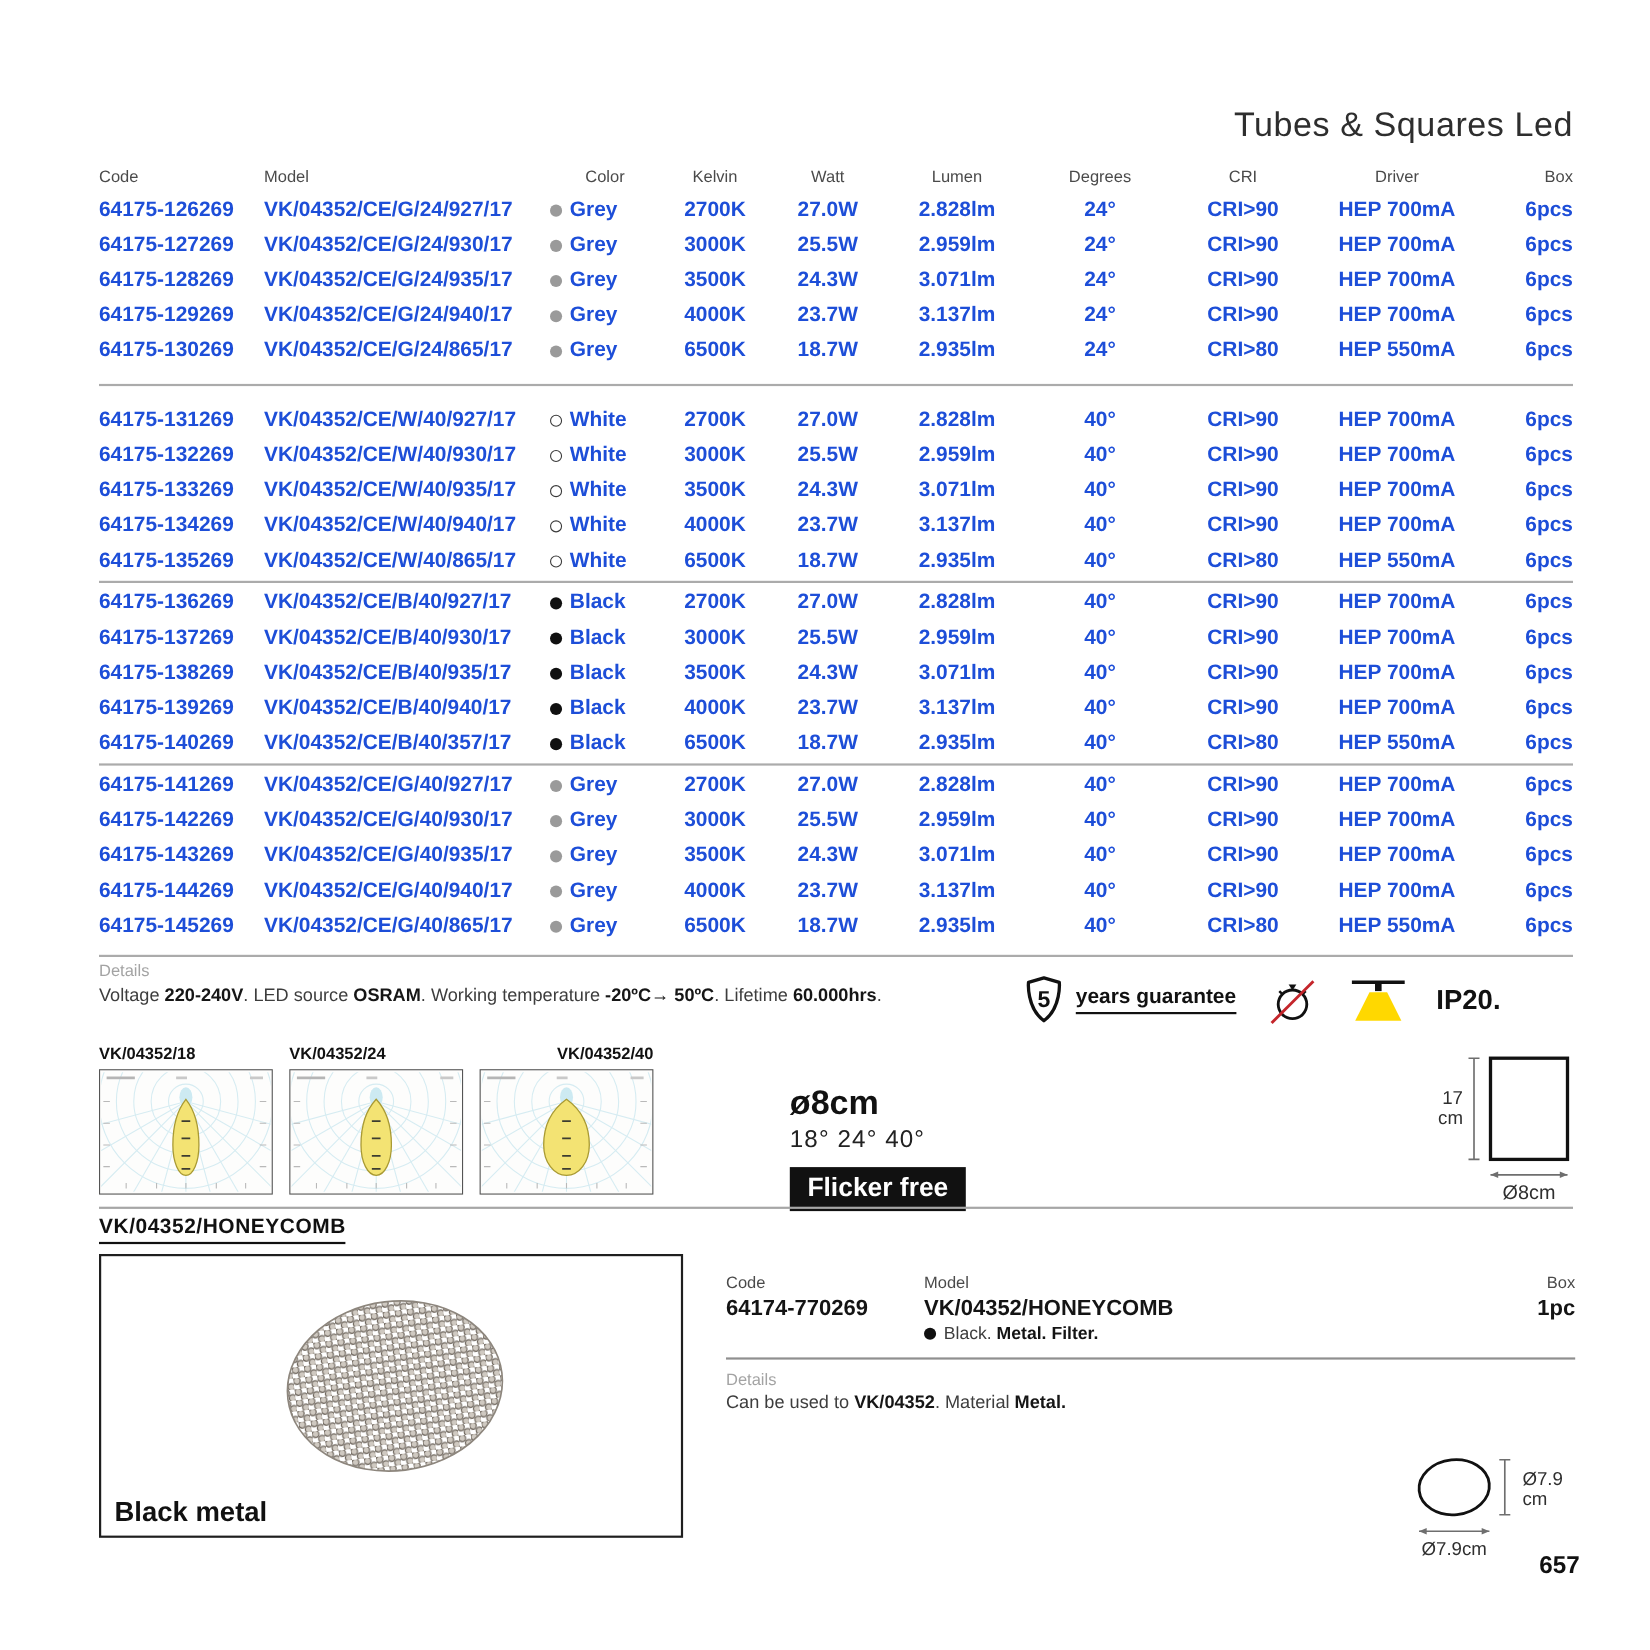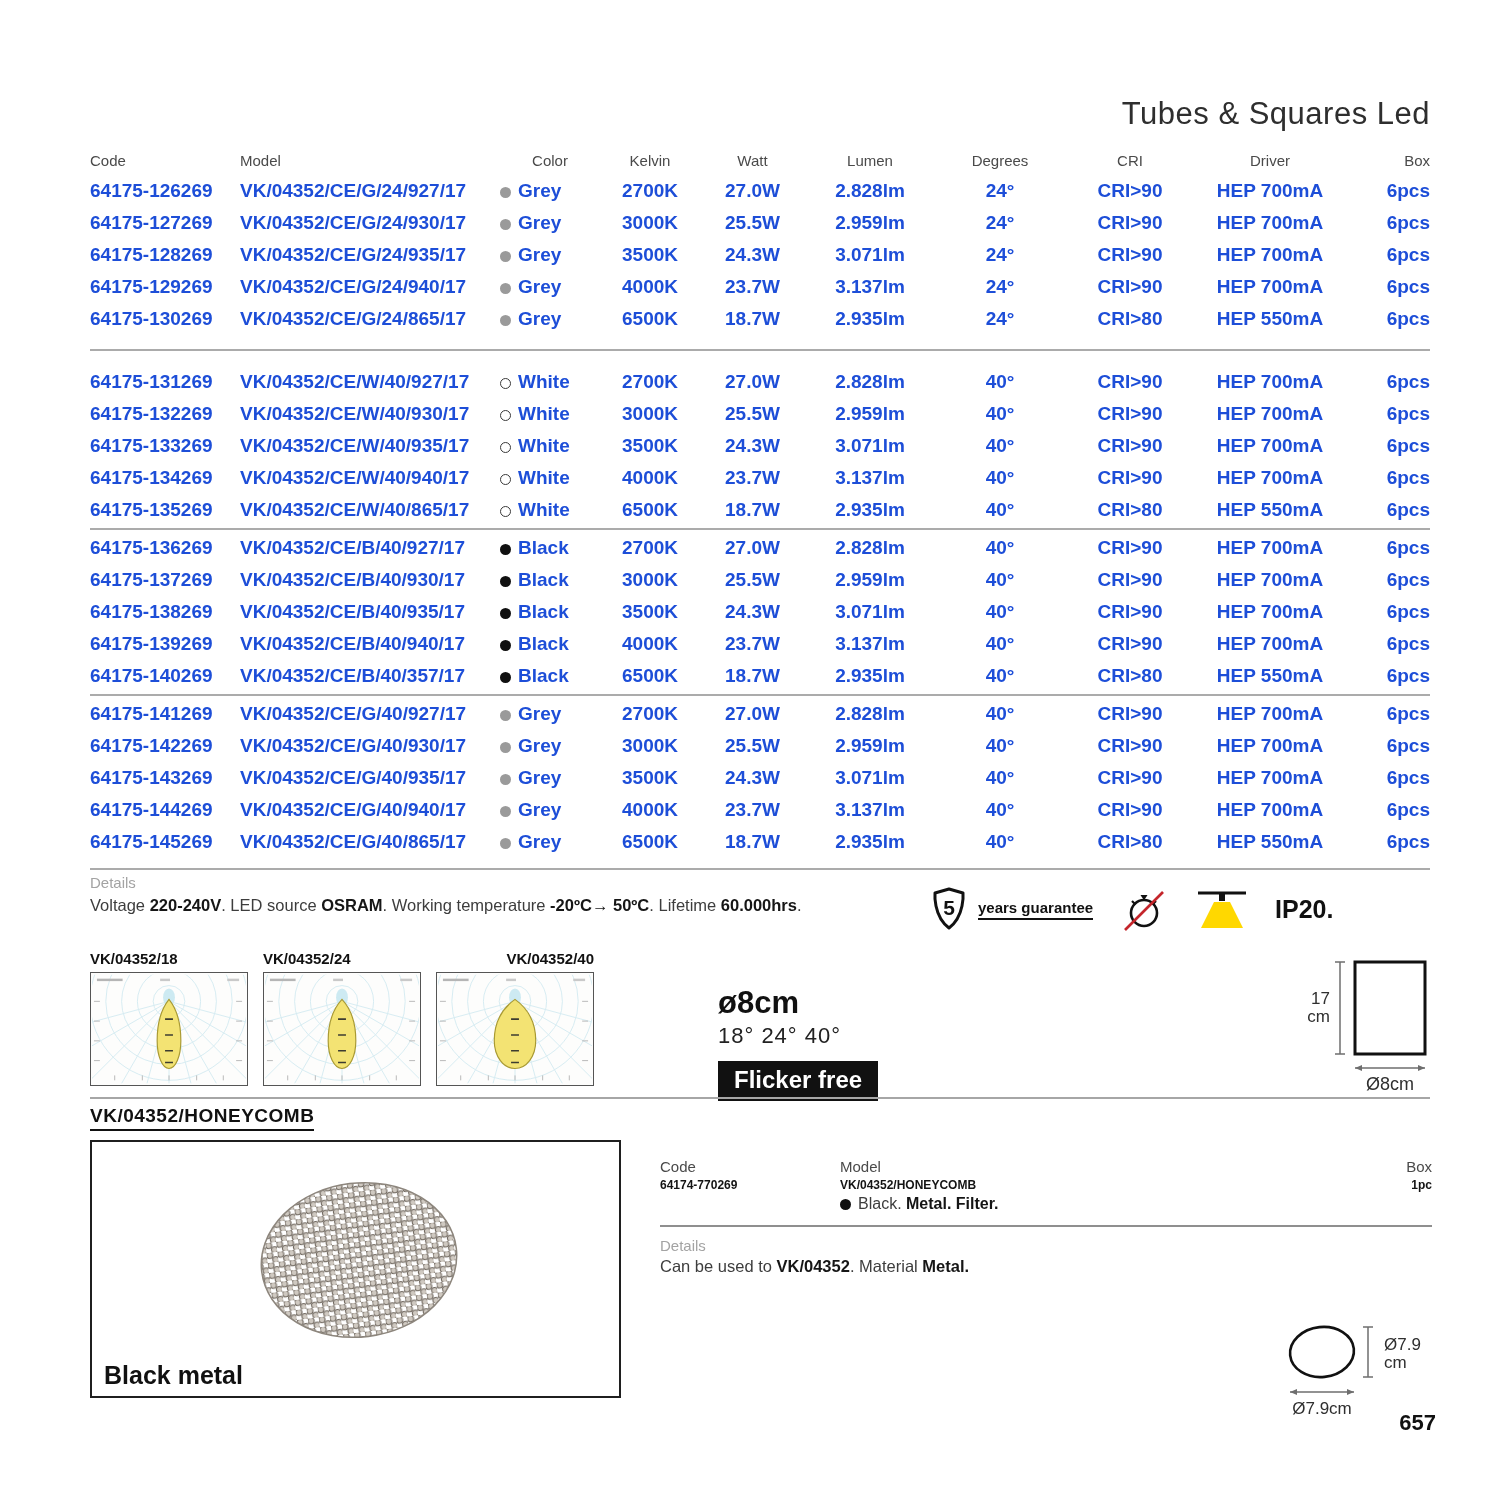--- a/index.html
+++ b/index.html
@@ -35,21 +35,21 @@
   .gsep-3{margin:10px 0 0 0;}
 
   
   .details-block{position:absolute;left:90px;top:874px;width:830px;}
   .details-label{font-size:15px;color:#a3a3a3;margin-bottom:3px;}
   .details-line{font-size:16.5px;color:#3d3d3d;line-height:22px;}
   .details-line .b{color:#161616;}
 
   
   .guarantee{position:absolute;left:928px;top:884px;width:505px;display:flex;align-items:center;}
-  .guarantee-text{font-size:15px;font-weight:700;color:#111;border-bottom:2.5px solid #111;padding-bottom:2px;margin-left:8px;white-space:nowrap;}
+  .guarantee-text{font-size:19px;font-weight:700;color:#111;border-bottom:2.5px solid #111;padding-bottom:2px;margin-left:8px;white-space:nowrap;}
   .ip-label{font-size:25px;font-weight:700;color:#111;margin-left:26px;}
   .gicon{flex:none;}
   .icon-gap{margin-left:26px;}
 
   
   .photometry{position:absolute;left:90px;top:950px;}
   .ph-fig{position:absolute;top:0;width:158px;}
   .ph-fig .ph-label{font-size:15px;font-weight:700;color:#111;margin-bottom:5px;}
   .ph-box{width:156px;height:112px;border:1px solid #555;background:#fdfdfc;}
   .ph-0{left:0;} .ph-1{left:173px;} .ph-2{left:346px;text-align:right;}
@@ -64,21 +64,21 @@
   .tube-dim{position:absolute;left:1282px;top:952px;}
   .mid-rule{position:absolute;left:90px;top:1097px;width:1340px;border-top:2px solid #a6a6a6;}
 
   
   .hc-heading{position:absolute;left:90px;top:1105px;font-size:19px;font-weight:700;color:#111;border-bottom:2.5px solid #111;padding-bottom:2px;letter-spacing:.5px;}
   .hc-photo{position:absolute;left:90px;top:1140px;width:516px;height:254px;border:2px solid #1f1f1f;background:#fff;padding-left:11px;}
   .hc-caption{position:absolute;left:12px;bottom:6px;font-size:25px;font-weight:700;color:#111;}
   .hc-info{position:absolute;left:660px;top:1158px;width:772px;}
   .hc-row{display:grid;grid-template-columns:180px 1fr 60px;}
   .hc-label{font-size:15px;color:#4a4a4a;}
-  .hc-value{font-size:12px;font-weight:700;color:#141414;margin-top:3px;}
+  .hc-value{font-size:20px;font-weight:700;color:#141414;margin-top:3px;}
   .hc-box-col{text-align:right;}
   .hc-finish{font-size:16px;color:#3d3d3d;margin-top:3px;}
   .hc-finish .b{color:#141414;}
   .hc-sep{border-top:2px solid #8f8f8f;margin-top:12px;}
   .hc-details-label{font-size:15px;color:#a3a3a3;margin-top:10px;}
   .hc-details-line{font-size:16.5px;color:#3d3d3d;margin-top:3px;}
   .hc-details-line .b{color:#161616;}
   .circle-dim{position:absolute;left:1262px;top:1302px;}
   .page-number{position:absolute;right:64px;top:1410px;font-size:22px;font-weight:700;color:#111;}
 </style>

